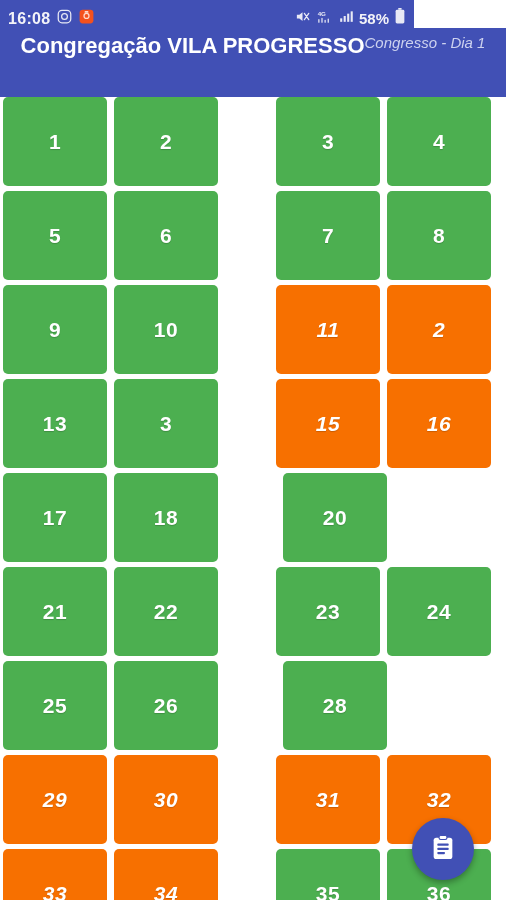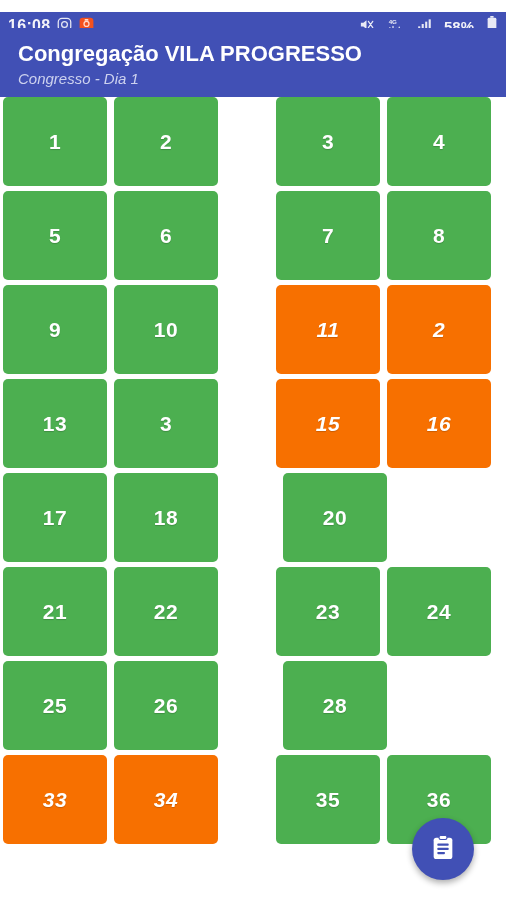--- a/index.html
+++ b/index.html
@@ -11,40 +11,40 @@
   }
   #app {
     position:relative;
     width:506px; height:900px;
     background:#ffffff;
     overflow:hidden;
   }
 
   
   .statusbar {
-    position:absolute; top:12px; left:0;
-    width:506px; height:28px;
+    position:absolute; top:0; left:0;
+    width:414px; height:28px;
     background:#4150b5;
-    display:flex; align-items:center;
+    display:flex; align-items:flex-end;
     padding:0 8px;
     color:#ffffff;
   }
   .sb-left { display:flex; align-items:center; gap:7px; }
   .sb-clock { font-size:16px; font-weight:bold; letter-spacing:.3px; color:#f3f3f8; }
   .sb-appicon { display:block; }
-  .sb-right { margin-left:auto; display:flex; align-items:center; gap:12px; }
+  .sb-right { margin-left:auto; display:flex; align-items:center; gap:5px; }
   .sb-batt-text { font-size:15px; font-weight:bold; color:#f3f3f8; }
 
   
   .appbar {
     position:absolute; top:28px; left:0;
     width:506px; height:69px;
     background:#4150b5;
     padding:4px 18px 0 18px;
-    display:flex; flex-direction:column; justify-content:center;
+    display:flex; flex-direction:row; justify-content:center;
   }
   .appbar-title {
     font-size:22px; font-weight:bold; color:#ffffff;
     line-height:28px; white-space:nowrap;
   }
   .appbar-subtitle {
     font-size:15px; color:#cdd2ef;
     line-height:22px; white-space:nowrap;font-style:italic;
   }
 
@@ -206,20 +206,29 @@
       </div>
       <div class="seat-row">
         <div class="seat green">25</div>
         <div class="col-gap"></div>
         <div class="seat green">26</div>
         <div class="seat-gap"></div>
         <div class="col-gap"></div>
         <div class="seat green">28</div>
       </div>
       <div class="seat-row">
+        <div class="seat orange">29</div>
+        <div class="col-gap"></div>
+        <div class="seat orange">30</div>
+        <div class="seat-gap"></div>
+        <div class="seat orange">31</div>
+        <div class="col-gap"></div>
+        <div class="seat orange">32</div>
+      </div>
+      <div class="seat-row">
         <div class="seat orange">33</div>
         <div class="col-gap"></div>
         <div class="seat orange">34</div>
         <div class="seat-gap"></div>
         <div class="seat green">35</div>
         <div class="col-gap"></div>
         <div class="seat green">36</div>
       </div>
     </div>
 

